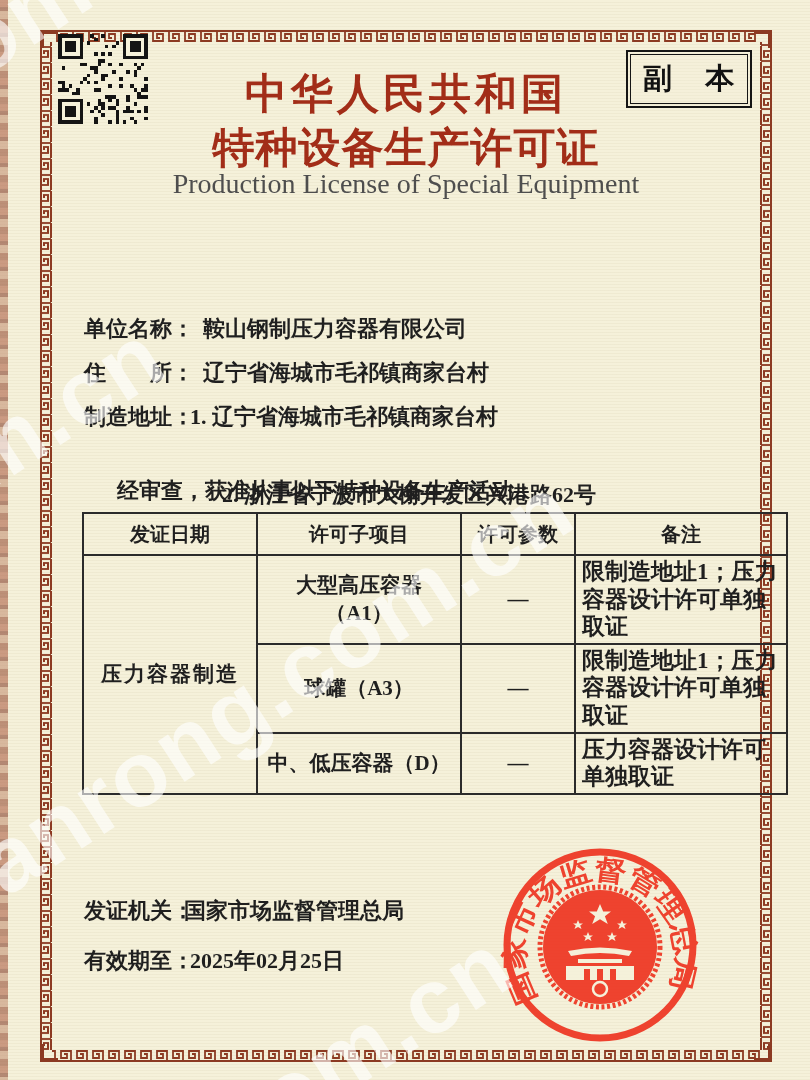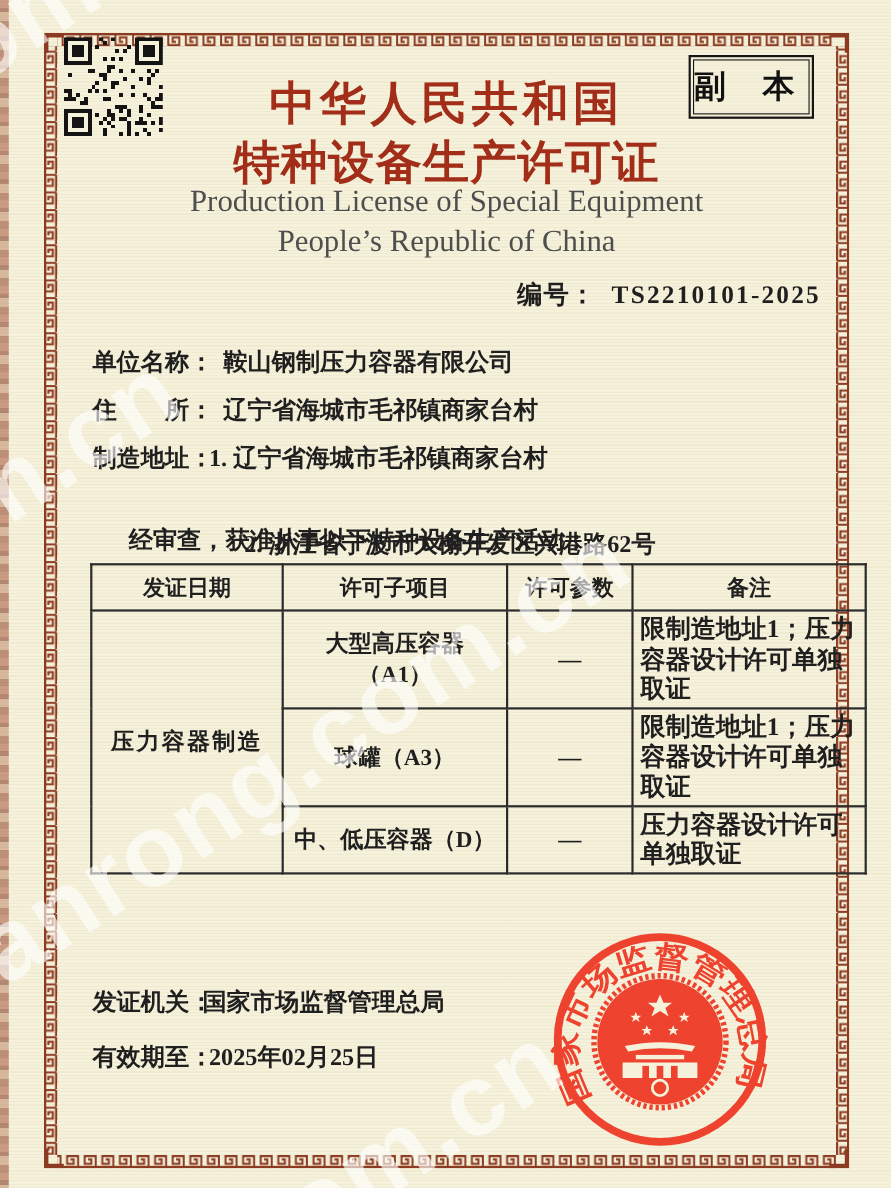--- a/index.html
+++ b/index.html
@@ -8,21 +8,21 @@
     background:#f5f1da;
     background-image:repeating-linear-gradient(0deg, rgba(140,120,70,.06) 0 1px, rgba(0,0,0,0) 1px 3px);
     font-family:"Liberation Serif","DejaVu Serif",serif;color:#1f1f1f;
   }
   .edge-strip{position:absolute;left:0;top:0;width:8px;height:100%;z-index:1;opacity:.55;
     background:repeating-linear-gradient(180deg,#a8543a 0 7px,#7e3320 7px 11px,#c08a6d 11px 19px,#8f4129 19px 26px);}
   .frame{position:absolute;left:40px;top:30px;width:732px;height:1032px;z-index:1;}
   
   .qr{position:absolute;left:58px;top:34px;width:90px;height:90px;z-index:2;}
   .copy-badge{position:absolute;left:626px;top:50px;z-index:2;border:2.5px solid #151515;padding:2px;background:rgba(245,241,218,.2);}
-  .copy-badge-inner{border:1.5px solid #151515;padding:4px 0;font-weight:bold;font-size:29px;letter-spacing:13px;padding-right:0;color:#111;}
+  .copy-badge-inner{border:1.5px solid #151515;padding:4px 12px;font-weight:bold;font-size:29px;letter-spacing:13px;padding-right:0;color:#111;}
   .title-cn{position:absolute;left:40px;width:732px;text-align:center;color:#a22d18;font-weight:bold;z-index:2;}
   .title-cn.l1{top:66px;font-size:42px;letter-spacing:4px;}
   .title-cn.l2{top:120px;font-size:42px;letter-spacing:1px;}
   .title-en{position:absolute;left:40px;width:732px;text-align:center;color:#4e4e4e;z-index:2;font-size:28px;}
   .title-en.l1{top:168px;}
   .title-en.l2{top:204px;}
   .license-no{position:absolute;left:470px;top:252px;z-index:2;font-size:23px;font-weight:600;letter-spacing:1px;}
   .license-no .val{margin-left:14px;letter-spacing:2px;}
   
   .field{position:absolute;z-index:2;font-size:22px;font-weight:600;white-space:nowrap;}
@@ -199,25 +199,21 @@
       <rect x="2" y="20" width="3" height="3" fill="#141414"></rect>
     </svg>
 
   <div class="copy-badge">
     <div class="copy-badge-inner">副 本</div>
   </div>
 
   <div class="title-cn l2">特种设备生产许可证</div>
   <div class="title-cn l1">中华人民共和国</div>
   <div class="title-en l1">Production License of Special Equipment</div>
-  <div class="title-en l2">People’s Republic of China</div>
-
-  <div class="license-no">
-    <span>编号：</span><span class="val">TS2210101-2025</span>
-  </div>
+
 
   <div class="field row-company">
     <span class="flabel">单位名称：</span>
     <span class="fvalue">鞍山钢制压力容器有限公司</span>
   </div>
   <div class="field row-address">
     <span class="flabel">住　　所：</span>
     <span class="fvalue">辽宁省海城市毛祁镇商家台村</span>
   </div>
   <div class="field row-mfg1">

